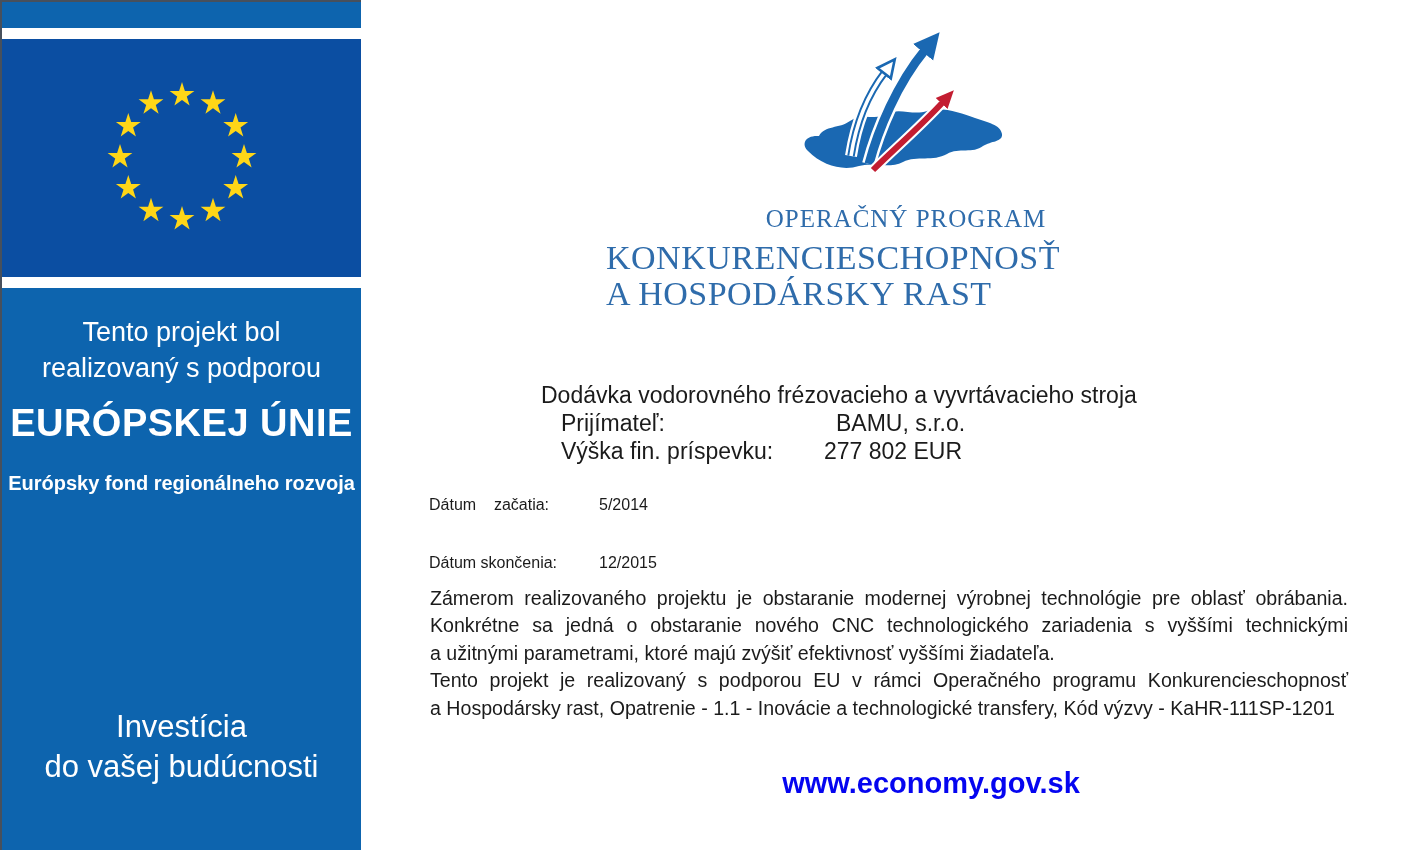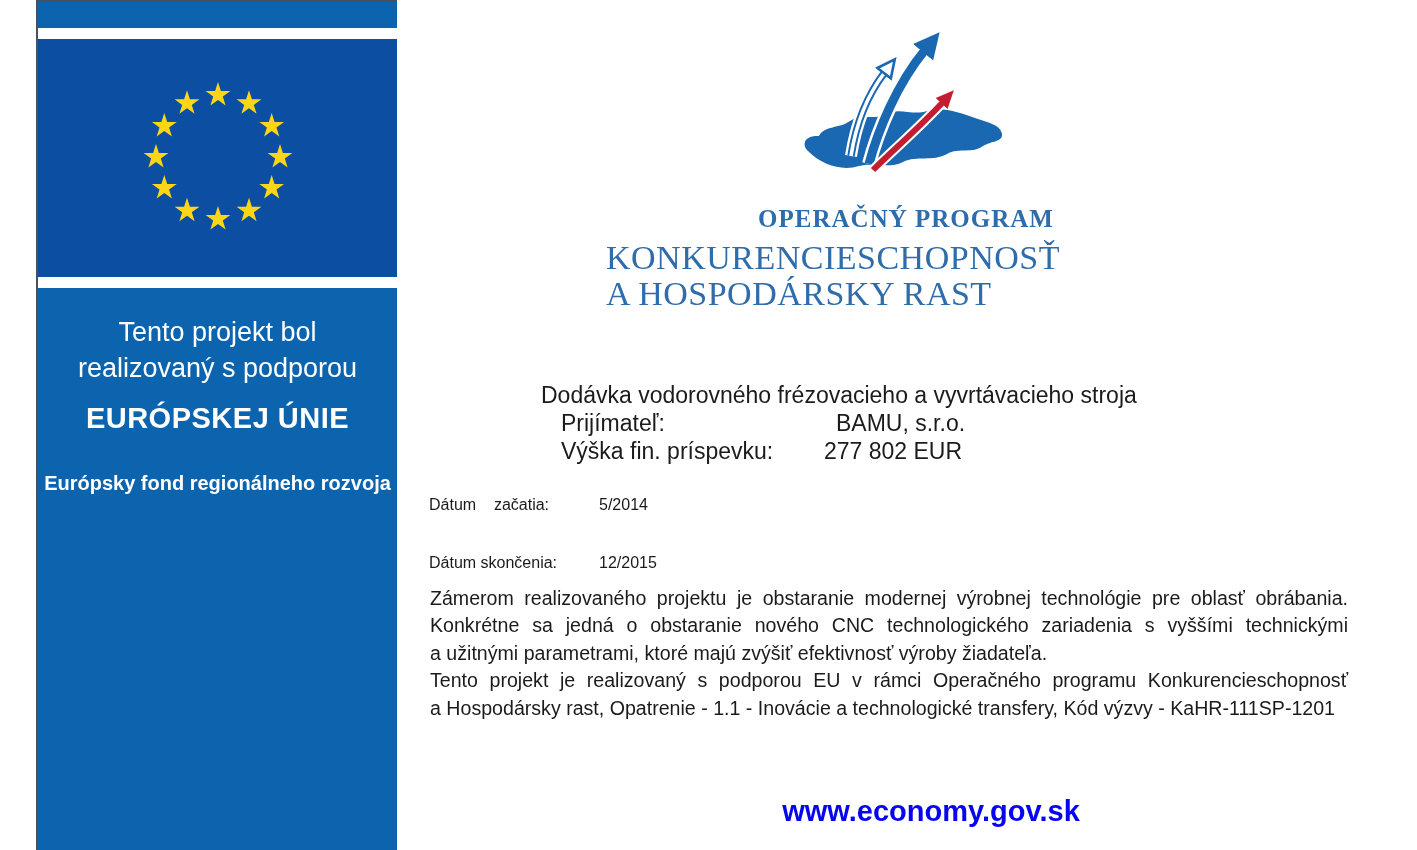--- a/index.html
+++ b/index.html
@@ -6,66 +6,66 @@
     --panel_blue:#0d64ae; --flag_blue:#0b4ea2; --star_yellow:#ffd617;
     --logo_blue:#1a68b2; --logo_red:#c31d31; --logo_text_blue:#2f6cab;
     --link_blue:#0505f0; --body_text:#1b1b1b; --panel_edge:#47505c;
   }
   *{margin:0;padding:0;box-sizing:border-box;}
   html,body{background:#ffffff;}
   .page{position:relative;width:1417px;height:850px;background:#fff;overflow:hidden;
         font-family:"Liberation Sans","DejaVu Sans",sans-serif;color:var(--body_text,#1b1b1b);}
 
   
-  .left-panel{position:absolute;left:0;top:0;width:361px;height:850px;background:#fff;margin-left:36px;}
+  .left-panel{position:absolute;left:0;top:0;width:361px;height:850px;background:#fff;}
   .edge-left{position:absolute;left:0;top:0;width:2px;height:850px;background:var(--panel_edge,#47505c);}
   .edge-top{position:absolute;left:0;top:0;width:361px;height:2px;background:var(--panel_edge,#47505c);}
   .top-bar{position:absolute;left:2px;top:2px;width:359px;height:26px;background:var(--panel_blue,#0d64ae);}
   .flag{position:absolute;left:2px;top:39px;width:359px;height:238px;background:var(--flag_blue,#0b4ea2);}
   .flag svg{display:block;width:100%;height:100%;}
   .flag .star{fill:var(--star_yellow,#ffd617);}
   .panel-body{position:absolute;left:2px;top:288px;width:359px;height:562px;background:var(--panel_blue,#0d64ae);color:#fff;}
   .panel-body > div{position:absolute;left:0;width:100%;text-align:center;}
   .support{top:26px;font-size:27px;line-height:36px;}
-  .eu-name{top:114px;font-size:29px;font-weight:bold;letter-spacing:.5px;}
+  .eu-name{top:114px;font-size:38px;font-weight:bold;letter-spacing:.5px;}
   .fund{top:184px;font-size:20px;font-weight:bold;}
   .investment{top:419px;font-size:31px;line-height:40px;}
 
   
   .content{position:absolute;left:361px;top:0;width:1056px;height:850px;}
   .logo-graphic{position:absolute;left:414px;top:26px;width:260px;height:168px;}
   .lg-map{fill:var(--logo_blue,#1a68b2);}
   .lg-casing{fill:none;stroke:#ffffff;}
   .lg-blue{fill:none;stroke:var(--logo_blue,#1a68b2);}
   .lg-red{fill:none;stroke:var(--logo_red,#c31d31);}
   .lg-white{fill:none;stroke:#ffffff;}
   .head-blue{fill:var(--logo_blue,#1a68b2);}
   .head-red{fill:var(--logo_red,#c31d31);}
   .head-white{fill:#ffffff;stroke:var(--logo_blue,#1a68b2);stroke-width:2.6px;}
 
   .logo-title{position:absolute;left:295px;width:500px;top:205px;text-align:center;
       font-family:"Liberation Serif","DejaVu Serif",serif;font-size:25px;letter-spacing:1px;
-      color:var(--logo_text_blue,#2f6cab);font-weight:bold;}
+      color:var(--logo_text_blue,#2f6cab);}
   .logo-name{position:absolute;left:245px;width:600px;top:240px;text-align:left;
       font-family:"Liberation Serif","DejaVu Serif",serif;font-size:34px;line-height:36px;
       letter-spacing:.5px;color:var(--logo_text_blue,#2f6cab);}
 
   .project{position:absolute;left:180px;top:381px;font-size:23px;line-height:28px;white-space:nowrap;}
   .p-label{display:inline-block;min-width:263px;margin-left:20px;}
   .p-value.indent{padding-left:12px;}
 
   .dates{position:absolute;left:68px;top:492px;font-size:16px;line-height:26px;white-space:nowrap;}
   .d-row + .d-row{margin-top:32px;}
   .d-label{display:inline-block;min-width:170px;white-space:pre;}
 
   .description{position:absolute;left:69px;top:585px;width:918px;font-size:19.6px;line-height:27.4px;}
   .description .line{text-align:justify;}
   .description .line.fill{text-align-last:justify;}
 
-  .website{position:absolute;left:320px;width:500px;top:795px;text-align:center;display:block;
+  .website{position:absolute;left:320px;width:500px;top:767px;text-align:center;display:block;
       font-size:29px;font-weight:bold;color:var(--link_blue,#0505f0);text-decoration:none;}
 </style>
 </head>
 <body>
 
 <div class="page">
 
   <aside class="left-panel">
     <div class="edge-top"></div>
     <div class="edge-left"></div>
@@ -91,20 +91,24 @@
       </svg>
     </div>
 
     <div class="panel-body">
       <div class="support">
         <div>Tento projekt bol</div>
         <div>realizovaný s podporou</div>
       </div>
       <div class="eu-name">EURÓPSKEJ ÚNIE</div>
       <div class="fund">Európsky fond regionálneho rozvoja</div>
+      <div class="investment">
+        <div>Investícia</div>
+        <div>do vašej budúcnosti</div>
+      </div>
     </div>
   </aside>
 
   <main class="content">
 
     <svg class="logo-graphic" viewBox="0 0 260 168">
       <defs>
         <marker id="hb" markerUnits="userSpaceOnUse" markerWidth="34" markerHeight="32" refX="3" refY="15" orient="auto">
           <path class="head-blue" d="M0,2 L26,15 L0,28 Z"></path>
         </marker>
@@ -149,20 +153,20 @@
         <span class="d-label">Dátum    začatia:</span><span class="d-value">5/2014</span>
       </div>
       <div class="d-row">
         <span class="d-label">Dátum skončenia:</span><span class="d-value">12/2015</span>
       </div>
     </section>
 
     <section class="description">
         <div class="line fill">Zámerom realizovaného projektu je obstaranie modernej výrobnej technológie pre oblasť obrábania.</div>
         <div class="line fill">Konkrétne sa jedná o obstaranie nového CNC technologického zariadenia s vyššími technickými</div>
-        <div class="line">a užitnými parametrami, ktoré majú zvýšiť efektivnosť výroby žiadateľa.</div>
+        <div class="line">a užitnými parametrami, ktoré majú zvýšiť efektivnosť vyššími žiadateľa.</div>
         <div class="line fill">Tento projekt je realizovaný s podporou EU v rámci Operačného programu Konkurencieschopnosť</div>
         <div class="line">a Hospodársky rast, Opatrenie - 1.1 - Inovácie a technologické transfery, Kód výzvy - KaHR-111SP-1201</div>
       </section>
 
     <a class="website" href="#">www.economy.gov.sk</a>
   </main>
 </div>
 
 </body></html>

